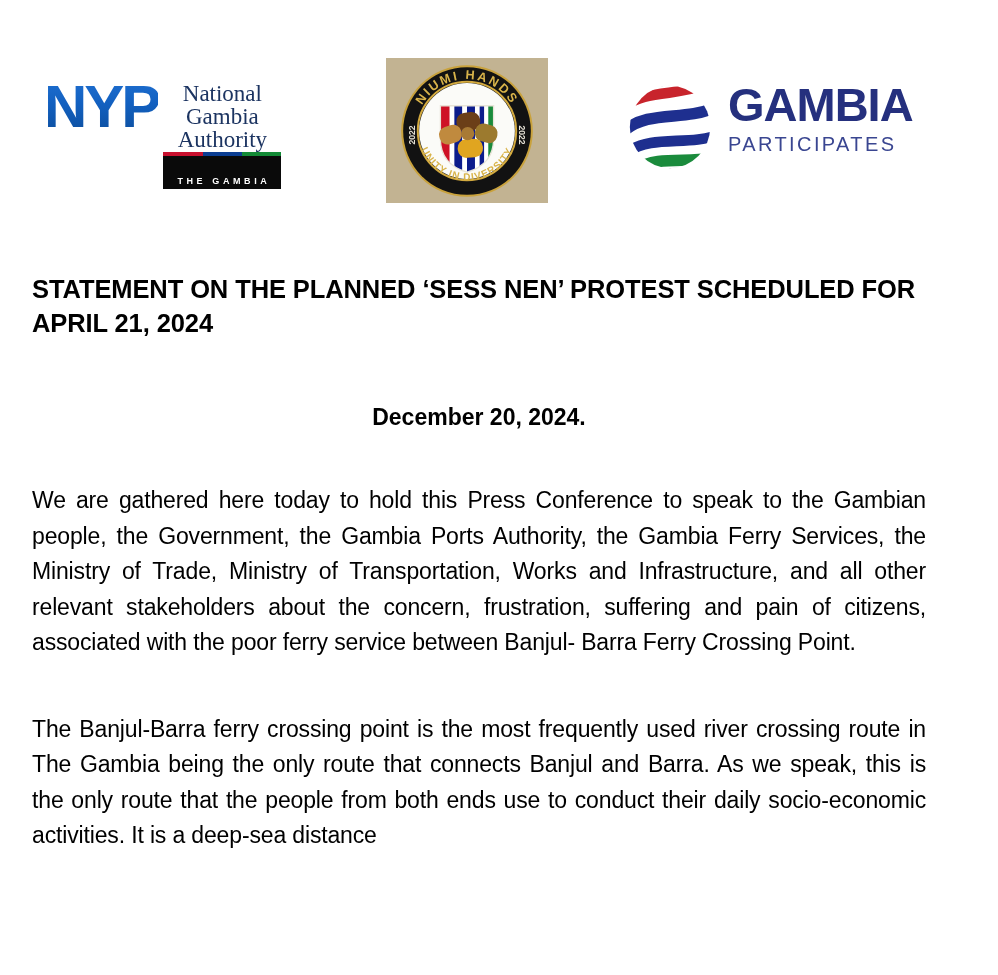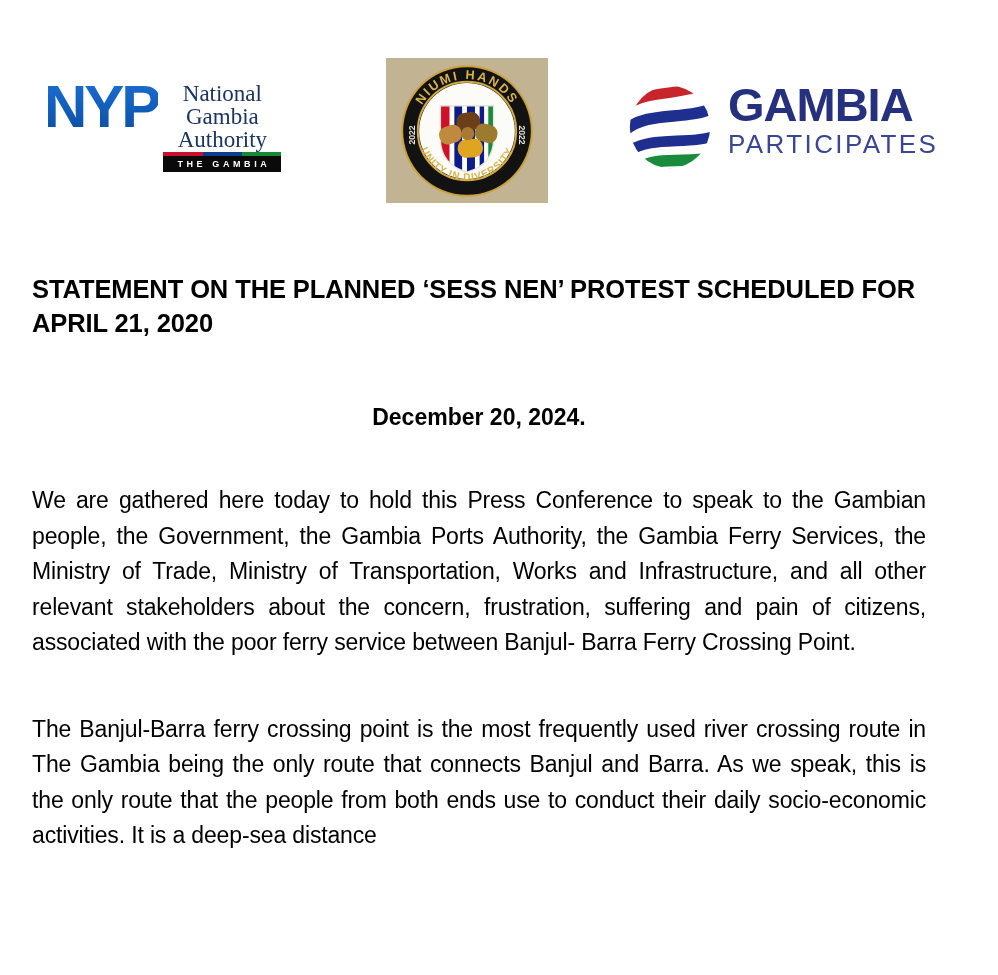--- a/index.html
+++ b/index.html
@@ -75,21 +75,21 @@
   .nyp-stripe .r { background: #c8102e; }
   .nyp-stripe .b { background: #0b3d91; }
   .nyp-stripe .g { background: #138a36; }
   .nyp-gambia-text {
     background: #0a0a0a;
     color: #ffffff;
     font-size: 9px;
     font-weight: bold;
     letter-spacing: 3.6px;
     text-align: center;
-    padding: 3px 0 3px 3px;
+    padding: 20px 0 3px 3px;
     width: 115px;
     font-family: "Liberation Sans", sans-serif;
   }
 
   
   .niumi-logo {
     position: absolute;
     left: 386px;
     top: 58px;
     width: 162px;
@@ -126,21 +126,21 @@
   .gp-main {
     font-family: "Liberation Sans", sans-serif;
     font-weight: bold;
     font-size: 47px;
     line-height: 44px;
     color: #25307e;
     letter-spacing: -1px;
   }
   .gp-sub {
     font-family: "Liberation Sans", sans-serif;
-    font-size: 26px;
+    font-size: 20px;
     line-height: 30px;
     color: #3a4691;
     letter-spacing: 2.4px;
     margin-top: 2px;
   }
 
   
   .doc {
     position: absolute;
     left: 32px;
@@ -276,17 +276,17 @@
       </svg>
     </div>
     <div class="gp-text">
       <div class="gp-main">GAMBIA</div>
       <div class="gp-sub">PARTICIPATES</div>
     </div>
   </div>
 </div>
 
 <div class="doc">
-  <h1 class="doc-title">STATEMENT ON THE PLANNED ‘SESS NEN’ PROTEST SCHEDULED FOR APRIL 21, 2020</h1>
+  <h1 class="doc-title">STATEMENT ON THE PLANNED ‘SESS NEN’ PROTEST SCHEDULED FOR APRIL 21, 2024</h1>
   <p class="doc-date">December 20, 2024.</p>
   <p class="doc-para rest">We are gathered here today to hold this Press Conference to speak to the Gambian people, the Government, the Gambia Ports Authority, the Gambia Ferry Services, the Ministry of Trade, Ministry of Transportation, Works and Infrastructure, and all other relevant stakeholders about the concern, frustration, suffering and pain of citizens, associated with the poor ferry service between Banjul- Barra Ferry Crossing Point.</p>
   <p class="doc-para rest">The Banjul-Barra ferry crossing point is the most frequently used river crossing route in The Gambia being the only route that connects Banjul and Barra. As we speak, this is the only route that the people from both ends use to conduct their daily socio-economic activities. It is a deep-sea distance</p>
 </div>
 
 </body></html>

